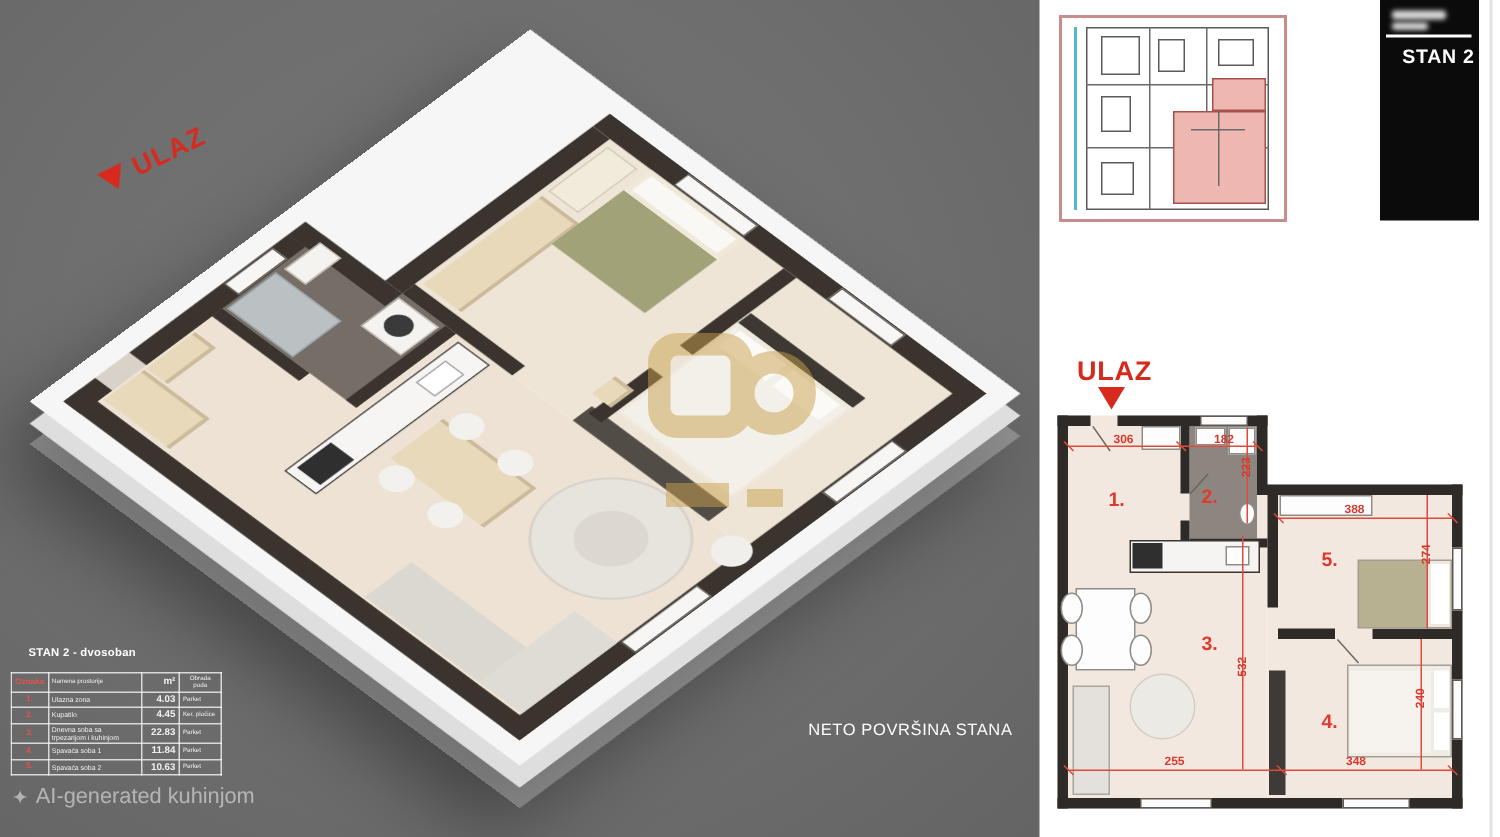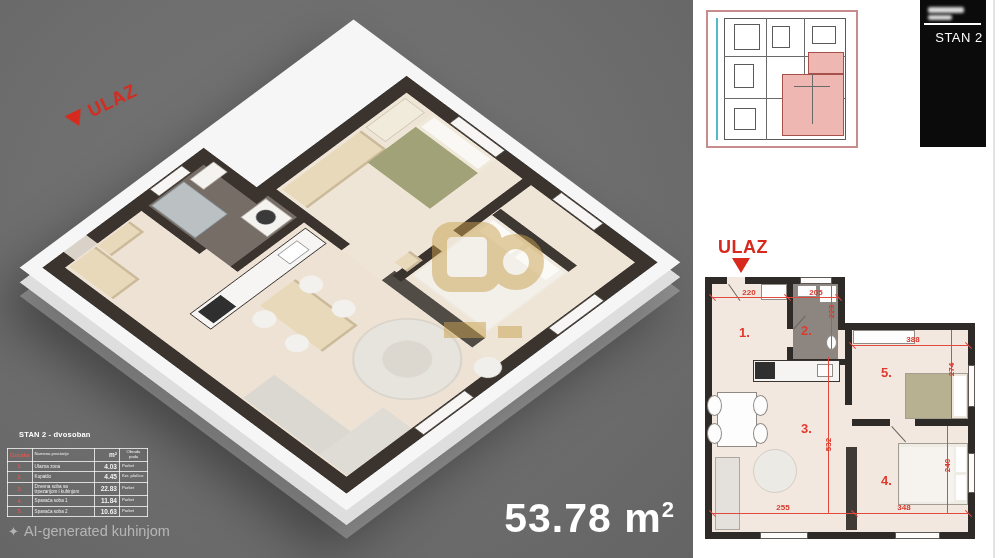--- a/index.html
+++ b/index.html
@@ -66,21 +66,21 @@
   #minimap{left:13px;top:10px;width:152px;height:138px;background:#fff;border:2px solid #c98c8c;}
   .mm{border:1px solid #5a5a5a;}
   .mm-line{background:#6a6a6a;}
   .mm-pink{background:#eeb7b2;border:1px solid #a5504a;}
   .mm-cyan{background:#53b9ca;}
 
   
   #unit-box{left:227px;top:0;width:66px;height:147px;background:#0b0b0b;}
   .scr{background:#fff;filter:blur(1.6px);opacity:.85;border-radius:2px;}
   #unit-line{left:4px;top:23px;width:57px;height:2px;background:#fff;}
-  #unit-name{left:0;top:30px;width:78px;text-align:center;color:#fff;font-weight:400;
+  #unit-name{left:0;top:30px;width:78px;text-align:center;color:#fff;font-weight:700;
     font-size:13px;letter-spacing:.5px;}
 
   #ulaz-right{left:25px;top:237px;color:#d7291d;font-weight:800;font-size:18px;letter-spacing:.5px;}
   #ulaz-right-arrow{left:39px;top:258px;}
 
   
   #plan{left:12px;top:277px;width:272px;height:268px;}
   .f2{background:#f3e8e0;}
   .w2{background:#2e2a27;}
   .win2{background:#fcfcfc;border:1px solid #5e5954;}
@@ -212,24 +212,21 @@
         <td class="c-floor">Parket</td>
       </tr>
     </tbody>
       </table>
 
     <div id="ai-mark" class="a">
       <span class="spark">✦</span>
       <span>AI-generated kuhinjom</span>
     </div>
 
-    <div id="area-big" class="a">
-      <span>53.78</span>
-      <span>m</span><sup>2</sup>
-    </div>
+    <div id="area-caption" class="a">NETO POVRŠINA STANA</div>
   </div>
 
   <div id="right-panel" class="a">
     <div id="edge-line" class="a"></div>
 
     <div id="minimap" class="a">
       <div class="a mm-cyan" style="left:8px;top:6px;width:2px;height:122px"></div>
       <div class="a mm" style="left:16px;top:6px;width:122px;height:122px"></div>
       <div class="a mm-line" style="left:16px;top:44px;width:122px;height:1px"></div>
       <div class="a mm-line" style="left:16px;top:86px;width:122px;height:1px"></div>
@@ -307,30 +304,30 @@
       <div class="a fur circle" style="left:2px;top:146px;width:15px;height:21px"></div>
       <div class="a fur circle" style="left:48px;top:118px;width:15px;height:21px"></div>
       <div class="a fur circle" style="left:48px;top:146px;width:15px;height:21px"></div>
       <div class="a" style="left:10px;top:180px;width:25px;height:73px;background:#e4e1dc;border:1px solid #aba69f"></div>
       <div class="a circle" style="left:48px;top:172px;width:44px;height:44px;background:#eceae4;border:1px solid #d2cec6"></div>
 
       <div class="a dline" style="left:7px;top:20px;width:126px;height:1px"></div>
       <div class="a tick" style="left:3px;top:20px"></div>
       <div class="a tick" style="left:78px;top:20px"></div>
       <div class="a tick" style="left:129px;top:20px"></div>
-      <div class="a dlab" style="left:30px;top:11px">220</div>
-      <div class="a dlab" style="left:97px;top:11px">205</div>
+      <div class="a dlab" style="left:30px;top:11px">306</div>
+      <div class="a dlab" style="left:97px;top:11px">182</div>
 
       <div class="a dline" style="left:126px;top:8px;width:1px;height:64px"></div>
       <div class="a dlab vlab" style="left:112px;top:30px">223</div>
 
       <div class="a dline" style="left:147px;top:68px;width:116px;height:1px"></div>
       <div class="a tick" style="left:143px;top:68px"></div>
       <div class="a tick" style="left:259px;top:68px"></div>
-      <div class="a dlab" style="left:194px;top:58px">388</div>
+      <div class="a dlab" style="left:184px;top:58px">388</div>
 
       <div class="a dline" style="left:246px;top:53px;width:1px;height:89px"></div>
       <div class="a dlab vlab" style="left:232px;top:88px">274</div>
 
       <div class="a dline" style="left:123px;top:80px;width:1px;height:156px"></div>
       <div class="a dlab vlab" style="left:109px;top:163px">532</div>
 
       <div class="a dline" style="left:242px;top:149px;width:1px;height:87px"></div>
       <div class="a dlab vlab" style="left:228px;top:184px">240</div>
 

